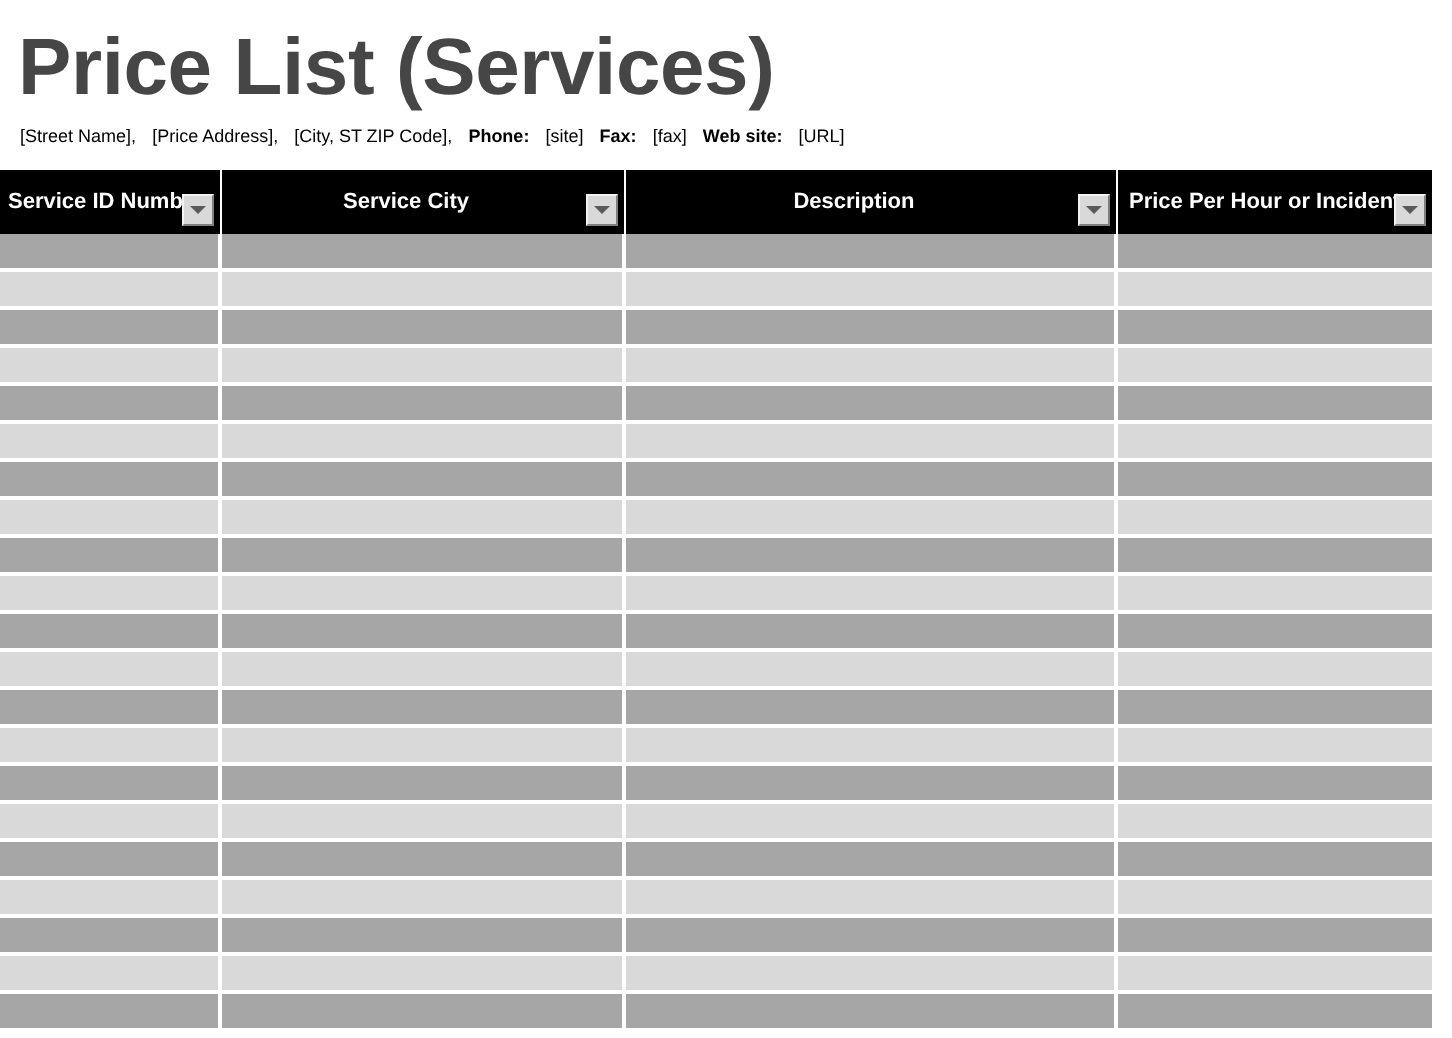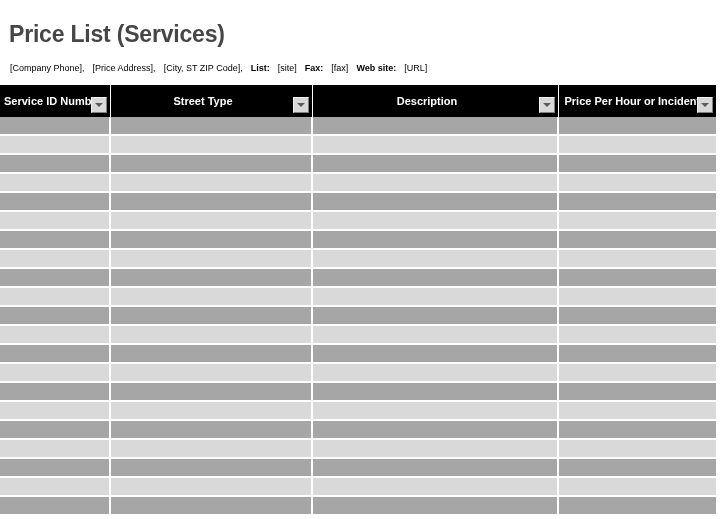--- a/index.html
+++ b/index.html
@@ -21,21 +21,21 @@
     height: 519px;
     background: #ffffff;
   }
 
   
   .doc-title {
     position: absolute;
     left: 9px;
     top: 16px;
     font-family: "Liberation Sans", sans-serif;
-    font-size: 23px;
+    font-size: 40px;
     font-weight: bold;
     color: #464646;
     letter-spacing: -0.2px;
     line-height: 36px;
     white-space: nowrap;
   }
 
   
   .doc-subtitle {
     position: absolute;
@@ -147,27 +147,27 @@
   .price-table tbody tr.even td { background: #d9d9d9; }
 </style>
 </head>
 <body>
 
 <div class="page">
 
   <div class="doc-title">Price List (Services)</div>
 
   <div class="doc-subtitle">
-    <span>[Company Phone],</span>
+    <span>[Street Name],</span>
     <span class="sp"></span>
     <span>[Price Address],</span>
     <span class="sp"></span>
     <span>[City, ST  ZIP Code],</span>
     <span class="sp"></span>
-    <span class="lbl">List:</span>
+    <span class="lbl">Phone:</span>
     <span class="sp"></span>
     <span>[site]</span>
     <span class="sp"></span>
     <span class="lbl">Fax:</span>
     <span class="sp"></span>
     <span>[fax]</span>
     <span class="sp"></span>
     <span class="lbl">Web site:</span>
     <span class="sp"></span>
     <span>[URL]</span>
@@ -182,21 +182,21 @@
     </colgroup>
     <thead>
       <tr>
         <th>
           <span class="th-text">Service ID Number</span>
           <span class="filter-btn">
               <span class="caret"></span>
             </span>
         </th>
         <th>
-          <span class="th-text">Street Type</span>
+          <span class="th-text">Service City</span>
           <span class="filter-btn">
               <span class="caret"></span>
             </span>
         </th>
         <th>
           <span class="th-text">Description</span>
           <span class="filter-btn">
               <span class="caret"></span>
             </span>
         </th>

